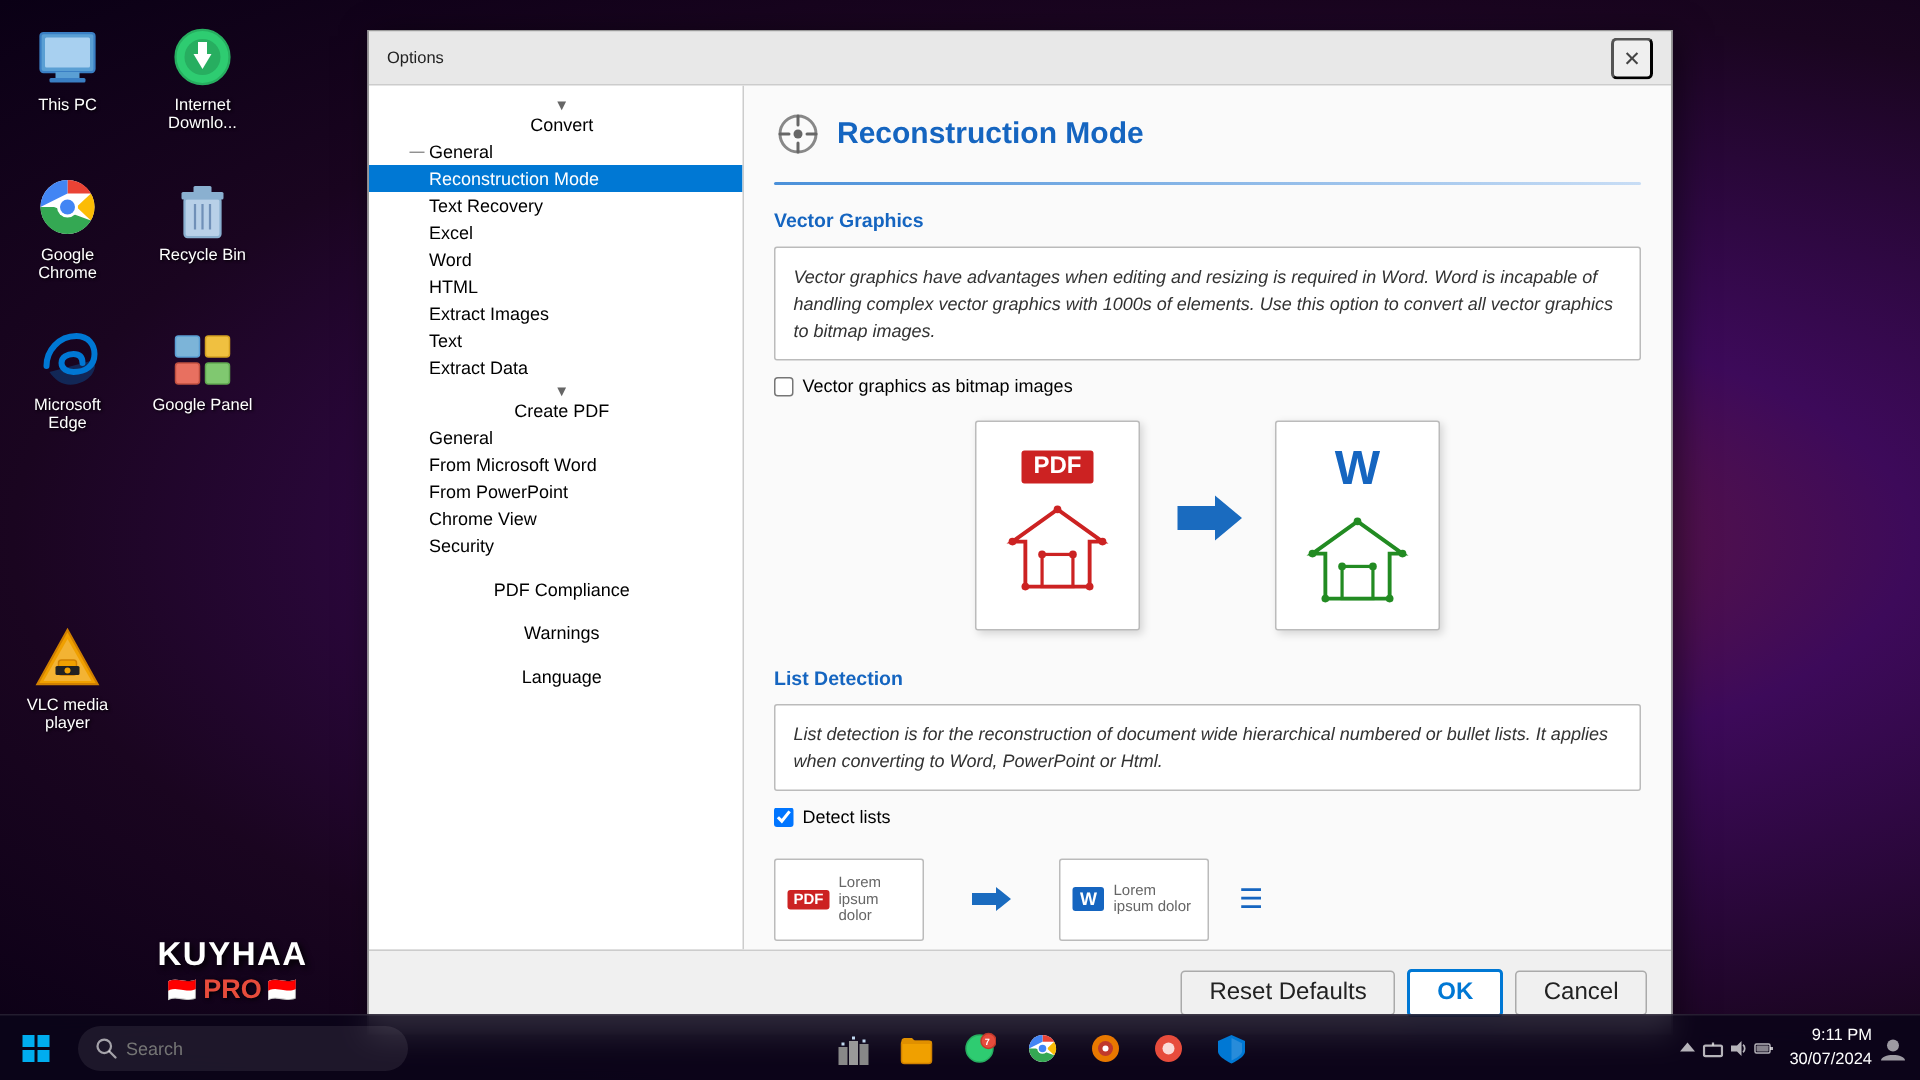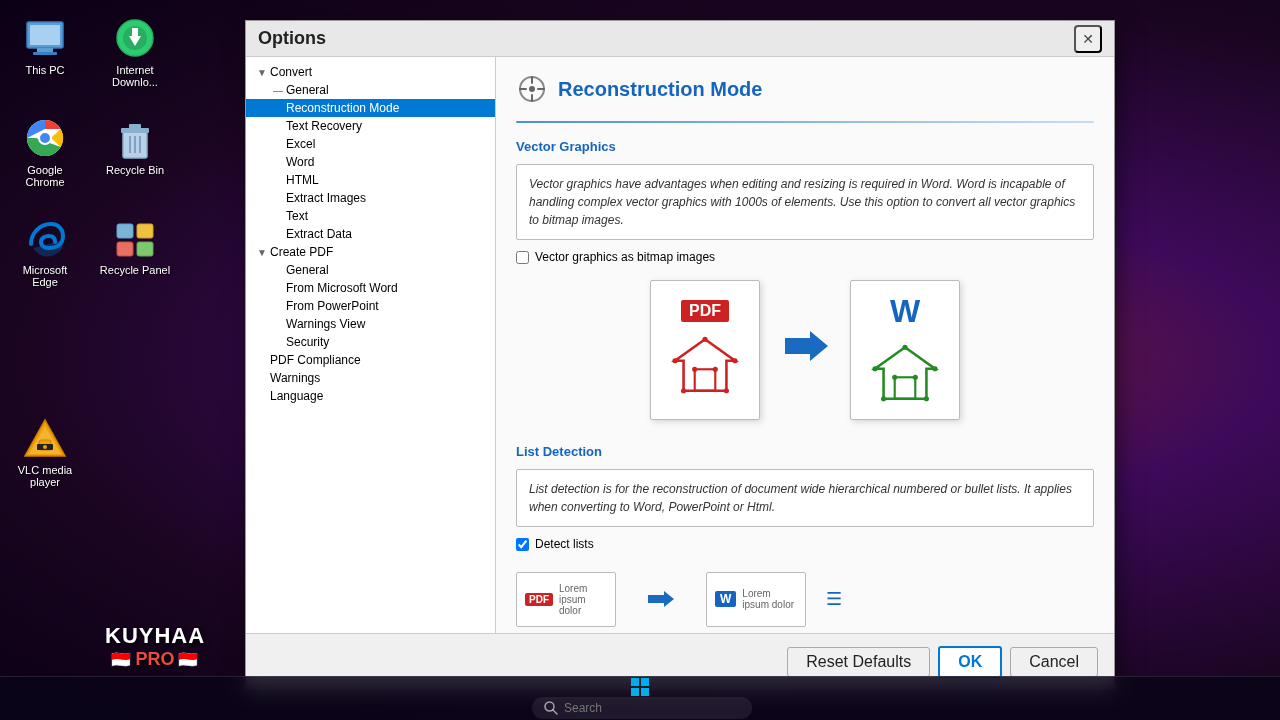--- a/index.html
+++ b/index.html
@@ -65,21 +65,20 @@
       bottom: 0;
       left: 0;
       width: 1280px;
       height: 44px;
       background: rgba(10,5,25,0.85);
       backdrop-filter: blur(10px);
       display: flex;
       align-items: center;
       border-top: 1px solid rgba(255,255,255,0.1);
       z-index: 100;
-      flex-direction: column;
     }
 
     .taskbar-start {
       width: 48px;
       height: 44px;
       display: flex;
       align-items: center;
       justify-content: center;
       font-size: 18px;
       color: white;
@@ -200,23 +199,23 @@
       background: #e8e8e8;
       height: 36px;
       display: flex;
       align-items: center;
       padding: 0 12px;
       border-bottom: 1px solid #ccc;
       justify-content: space-between;
     }
 
     .dialog-title {
-      font-size: 18px;
+      font-size: 11px;
       color: #222;
-      font-weight: 700;
+      font-weight: 400;
     }
 
     .dialog-close {
       width: 28px;
       height: 28px;
       display: flex;
       align-items: center;
       justify-content: center;
       border-radius: 4px;
       cursor: pointer;
@@ -260,21 +259,21 @@
       text-align: center;
       flex-shrink: 0;
     }
 
     .tree-expander.expanded::before { content: '▼'; }
 
     .tree-label {
       font-size: 12px;
     }
 
-    .indent-1 { padding-left: 8px; }
+    .indent-1 { padding-left: 8px; flex-direction: column; }
     .indent-2 { padding-left: 24px; }
 
     
     .content-panel {
       flex: 1;
       background: #fafafa;
       overflow: hidden;
       display: flex;
       flex-direction: column;
       position: relative;
@@ -579,21 +578,21 @@
 
     <div class="desktop-icon">
       <div class="icon-img">
         <svg width="44" height="44" viewBox="0 0 44 44">
           <rect x="4" y="8" width="16" height="14" rx="2" fill="#7cb4d8" stroke="#5a9fd4" stroke-width="1"></rect>
           <rect x="24" y="8" width="16" height="14" rx="2" fill="#f0c040" stroke="#d4a020" stroke-width="1"></rect>
           <rect x="4" y="26" width="16" height="14" rx="2" fill="#e87060" stroke="#c05040" stroke-width="1"></rect>
           <rect x="24" y="26" width="16" height="14" rx="2" fill="#80c870" stroke="#60a850" stroke-width="1"></rect>
         </svg>
       </div>
-      <span class="icon-label">Recycle Panel</span>
+      <span class="icon-label">Google Panel</span>
     </div>
 
     <div style="grid-column:1; grid-row:5;" class="desktop-icon">
       <div class="icon-img">
         <svg width="44" height="44" viewBox="0 0 44 44">
           <polygon points="22,4 42,40 2,40" fill="#f0a000" stroke="#d08000" stroke-width="1.5"></polygon>
           <polygon points="22,10 38,38 6,38" fill="#ffffff" opacity="0.2"></polygon>
           <rect x="16" y="24" width="12" height="10" rx="2" fill="#f0a000" stroke="#d08000" stroke-width="1"></rect>
           <rect x="14" y="28" width="16" height="6" rx="1" fill="#222"></rect>
           <circle cx="22" cy="31" r="2" fill="#f0a000"></circle>
@@ -675,21 +674,21 @@
         <div class="tree-item indent-2">
           <span class="tree-expander">&nbsp;</span>
           <span class="tree-label">From Microsoft Word</span>
         </div>
         <div class="tree-item indent-2">
           <span class="tree-expander">&nbsp;</span>
           <span class="tree-label">From PowerPoint</span>
         </div>
         <div class="tree-item indent-2">
           <span class="tree-expander">&nbsp;</span>
-          <span class="tree-label">Warnings View</span>
+          <span class="tree-label">Chrome View</span>
         </div>
         <div class="tree-item indent-2">
           <span class="tree-expander">&nbsp;</span>
           <span class="tree-label">Security</span>
         </div>
 
         <div class="tree-item indent-1">
           <span class="tree-expander">&nbsp;</span>
           <span class="tree-label">PDF Compliance</span>
         </div>

